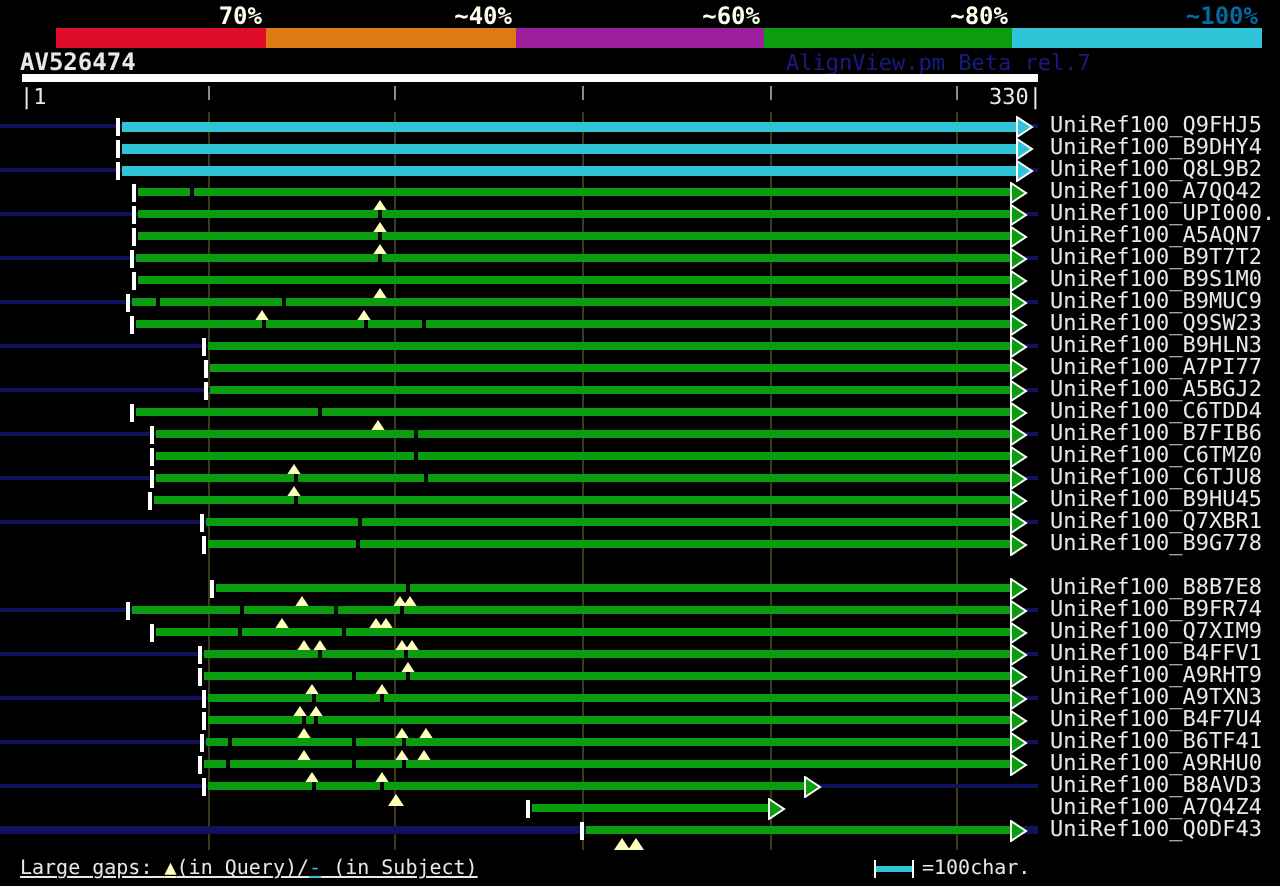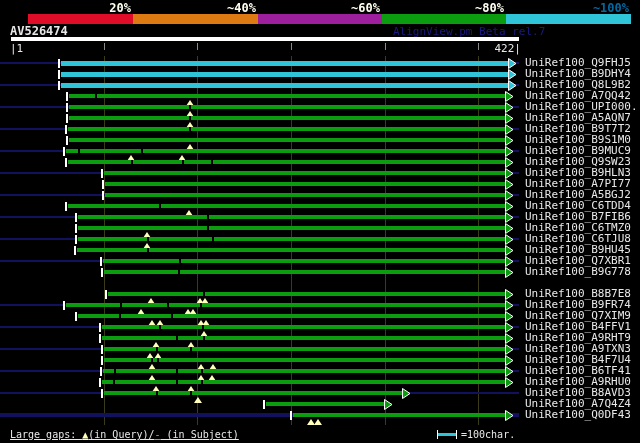--- a/index.html
+++ b/index.html
@@ -18,30 +18,30 @@
 </head>
 <body>
 
 <div id="stage">
 
   <div class="txt" style="left:10px;top:25px;font-weight:bold;font-size:12px;">AV526474</div>
   <div class="txt" style="left:393px;top:26px;color:#1a1a80;">AlignView.pm Beta rel.7</div>
 
   <div class="abs" style="left:11px;top:37px;width:508px;height:4px;background:#ffffff;"></div>
   <div class="txt" style="left:10px;top:43px;">|1</div>
-  <div class="txt" style="left:441px;top:43px;width:80px;text-align:right;">422|</div>
+  <div class="txt" style="left:441px;top:43px;width:80px;text-align:right;">330|</div>
 
   <div id="footer"><span>Large gaps: </span><span style="color:#ffffbb;">▲</span><span>(in Query)/</span><span style="color:#2fc4d8;">-</span><span> (in Subject)</span></div>
 
   <div class="abs" style="left:437px;top:430px;width:1px;height:9px;background:#ffffff;"></div>
   <div class="abs" style="left:438px;top:433px;width:18px;height:3px;background:#2fc4d8;"></div>
   <div class="abs" style="left:456px;top:430px;width:1px;height:9px;background:#ffffff;"></div>
   <div class="txt" style="left:461px;top:429px;font-size:10px;">=100char.</div>
 <div class="abs" style="left: 28px; top: 14px; width: 105px; height: 10px; background: rgb(224, 13, 40);"></div>
-    <div class="scale-label" style="left: 69px; top: 2px; width: 62px; color: rgb(255, 255, 240);">20%</div>
+    <div class="scale-label" style="left: 69px; top: 2px; width: 62px; color: rgb(255, 255, 240);">70%</div>
     <div class="abs" style="left: 133px; top: 14px; width: 125px; height: 10px; background: rgb(222, 122, 18);"></div>
     <div class="scale-label" style="left: 194px; top: 2px; width: 62px; color: rgb(255, 255, 240);">~40%</div>
     <div class="abs" style="left: 258px; top: 14px; width: 124px; height: 10px; background: rgb(157, 31, 157);"></div>
     <div class="scale-label" style="left: 318px; top: 2px; width: 62px; color: rgb(255, 255, 240);">~60%</div>
     <div class="abs" style="left: 382px; top: 14px; width: 124px; height: 10px; background: rgb(12, 156, 16);"></div>
     <div class="scale-label" style="left: 442px; top: 2px; width: 62px; color: rgb(255, 255, 240);">~80%</div>
     <div class="abs" style="left: 506px; top: 14px; width: 125px; height: 10px; background: rgb(47, 196, 216);"></div>
     <div class="scale-label" style="left: 567px; top: 2px; width: 62px; color: #0369a1;">~100%</div>
     <div class="abs" style="left: 104px; top: 43px; width: 1px; height: 7px; background: rgb(138, 138, 138);"></div>
     <div class="abs" style="left: 104px; top: 56px; width: 1px; height: 369px; background: rgb(59, 59, 25);"></div>

